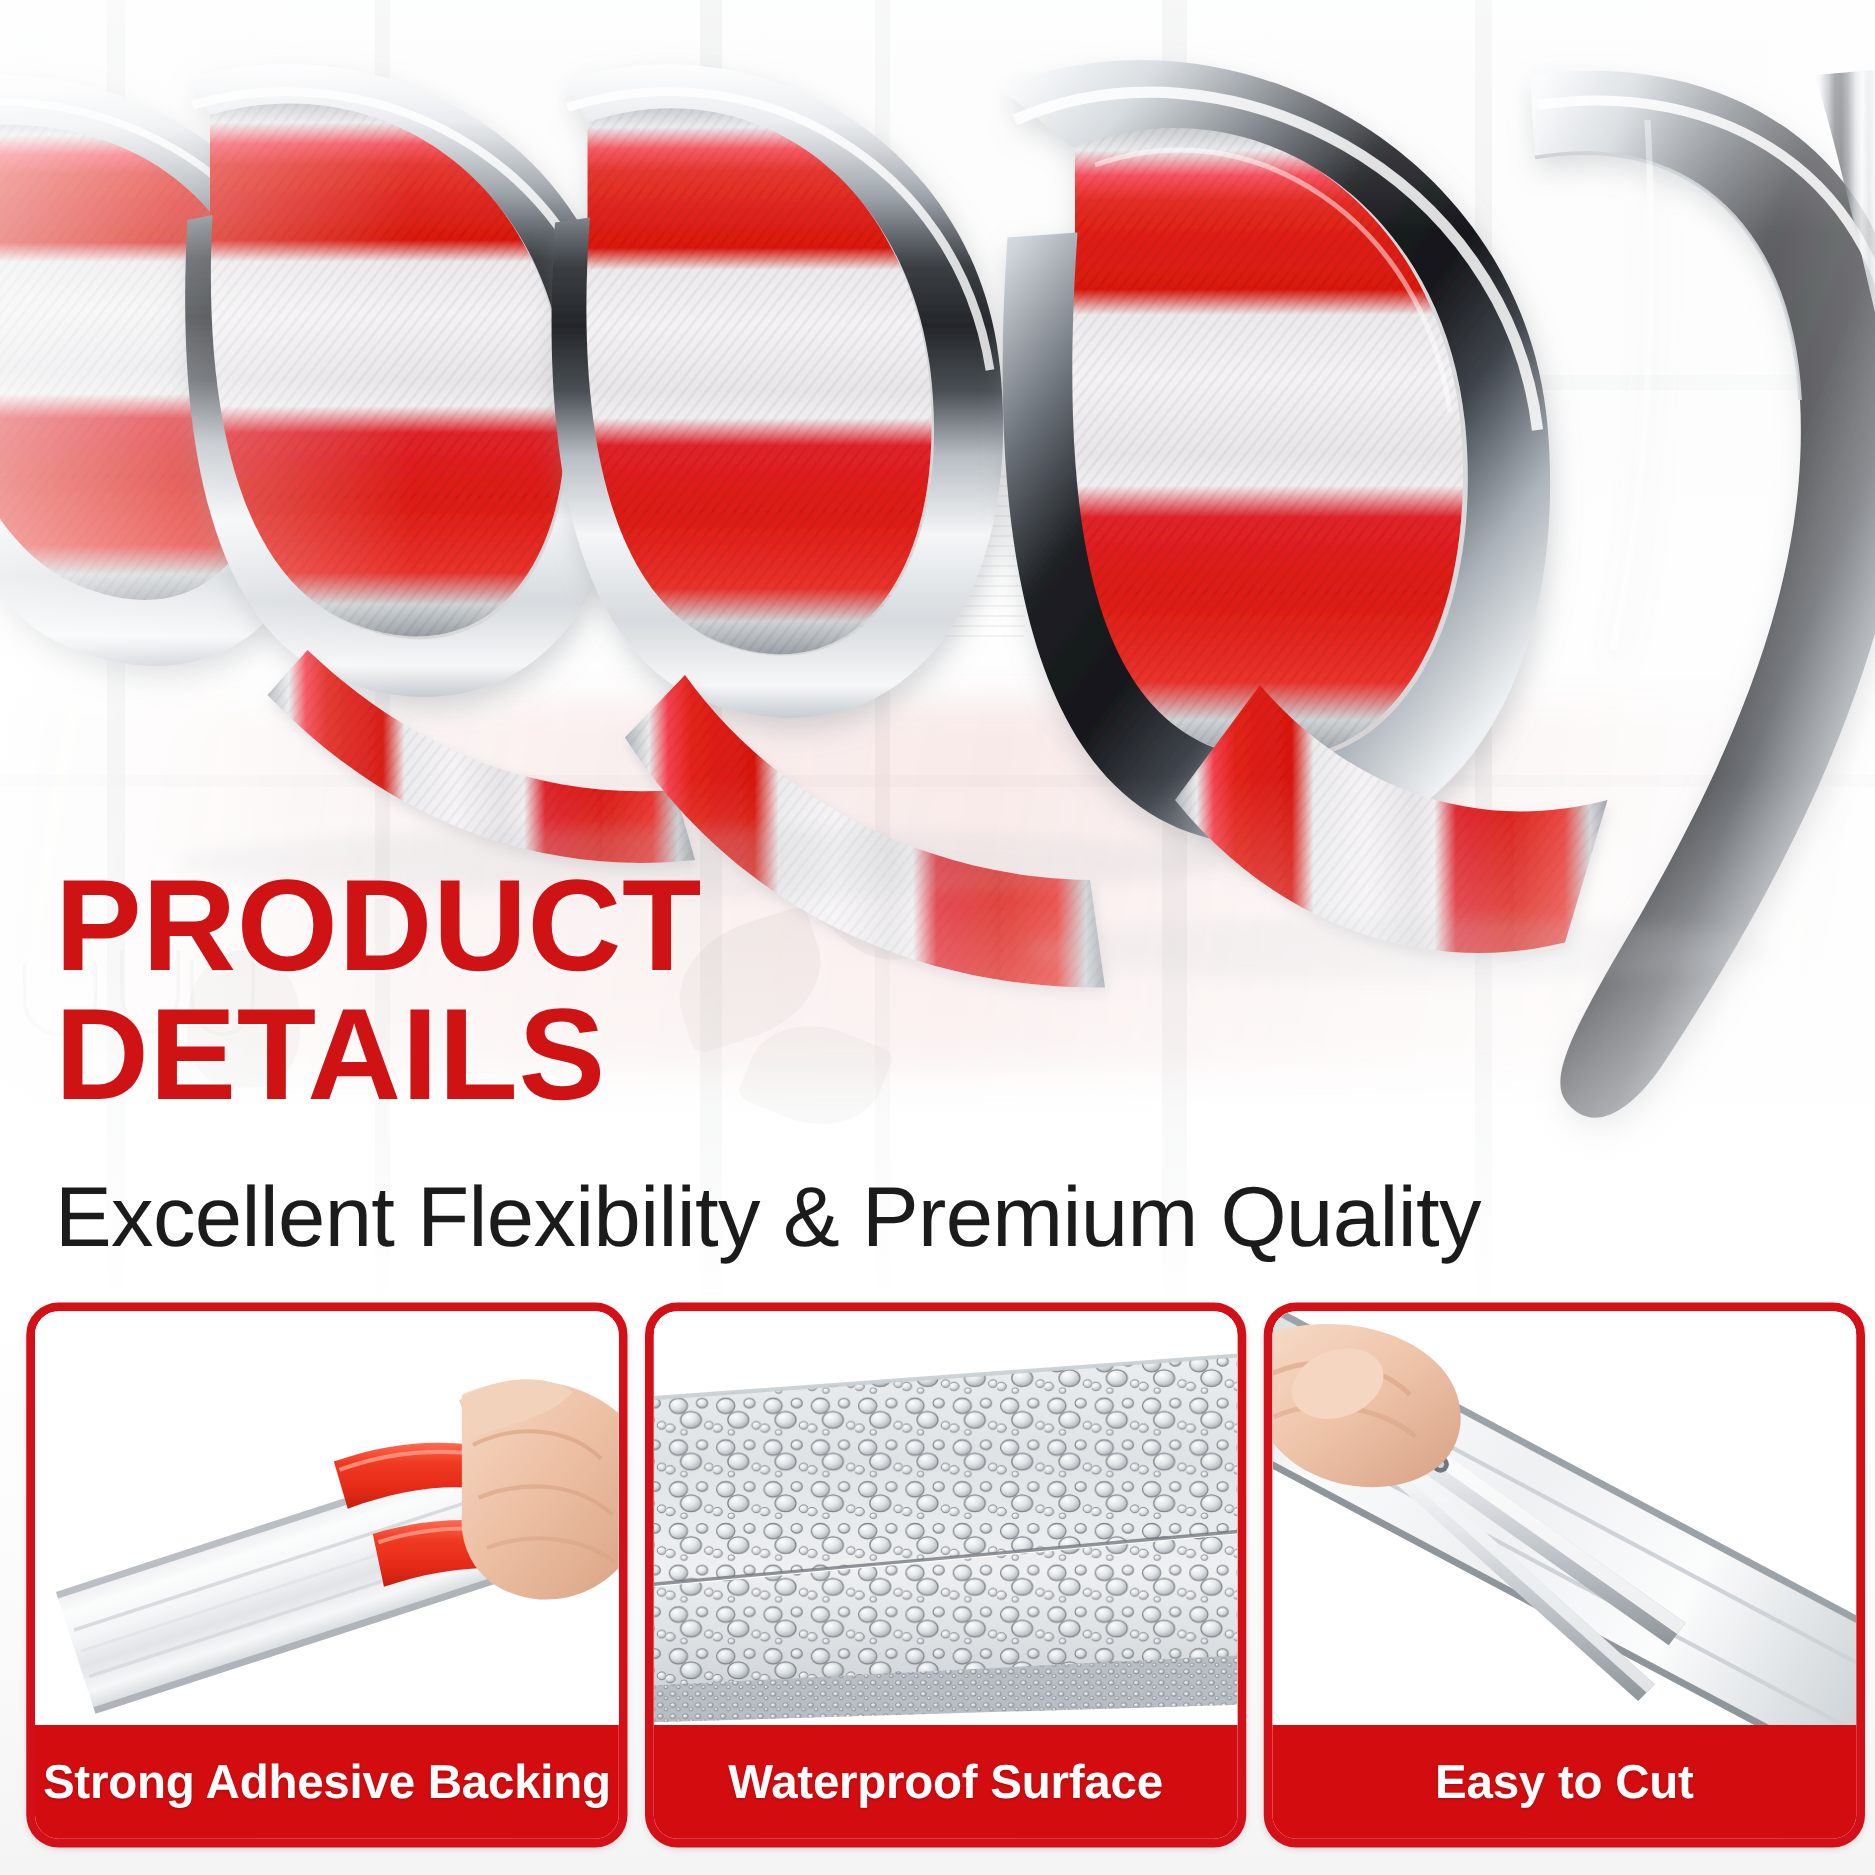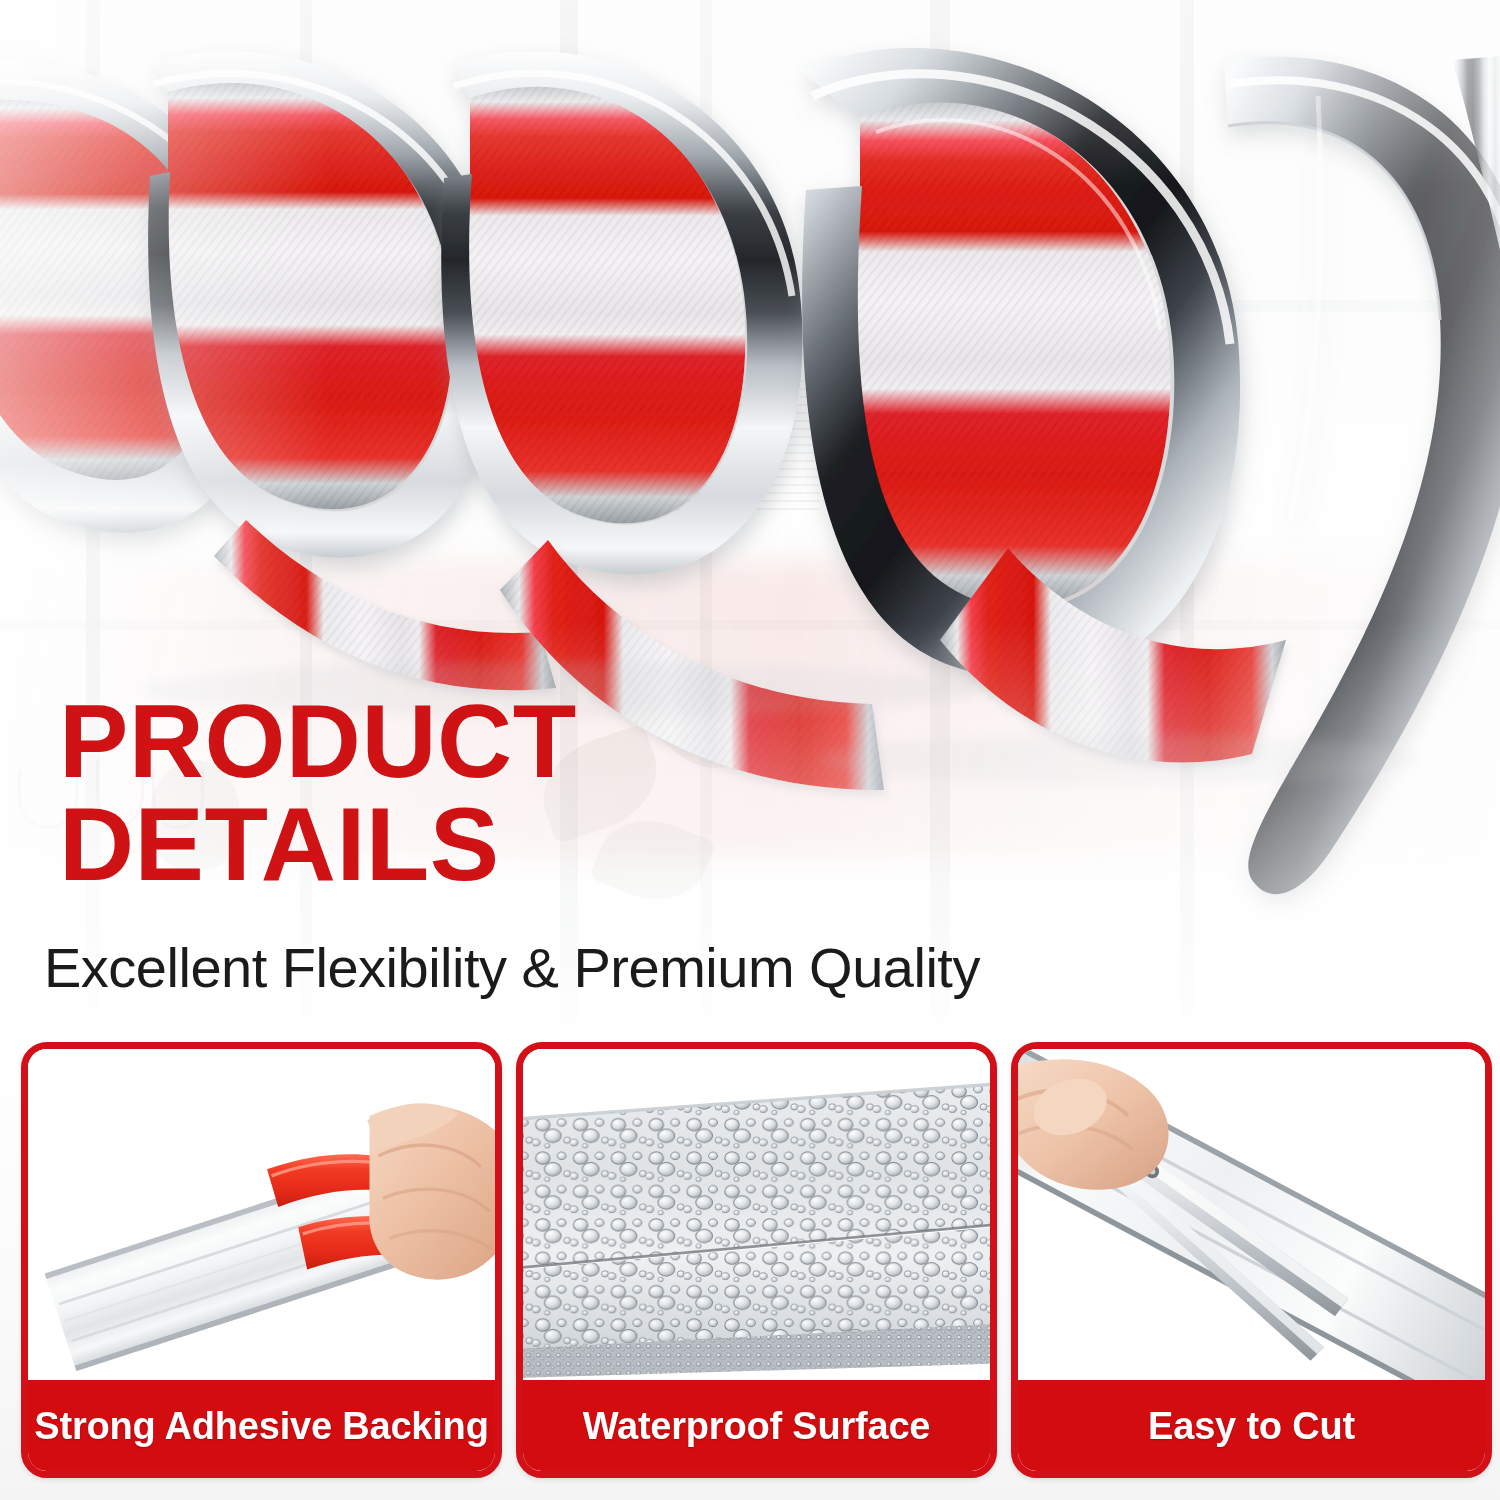--- a/index.html
+++ b/index.html
@@ -127,36 +127,35 @@
     width: 1500px; height: 1035px;
   }
 
   
   .headline {
     position: absolute;
     left: 44px;
     top: 690px;
     width: 1200px;
     z-index: 6;
-    margin-left: 15px;
   }
   .headline .line {
     font-size: 104px;
     line-height: 0.99;
     font-weight: 700;
     letter-spacing: 0.5px;
     color: #CF1214;
     text-shadow: 0 2px 1px rgba(255,255,255,.5);
     white-space: nowrap;
   }
   .subhead {
     position: absolute;
     left: 44px;
     top: 940px;
-    font-size: 56px;
+    font-size: 68px;
     line-height: 1.0;
     font-weight: 400;
     color: #1b1b1b;
     letter-spacing: -0.5px;
     white-space: nowrap;
     z-index: 6;
   }
 
   
   .features {

